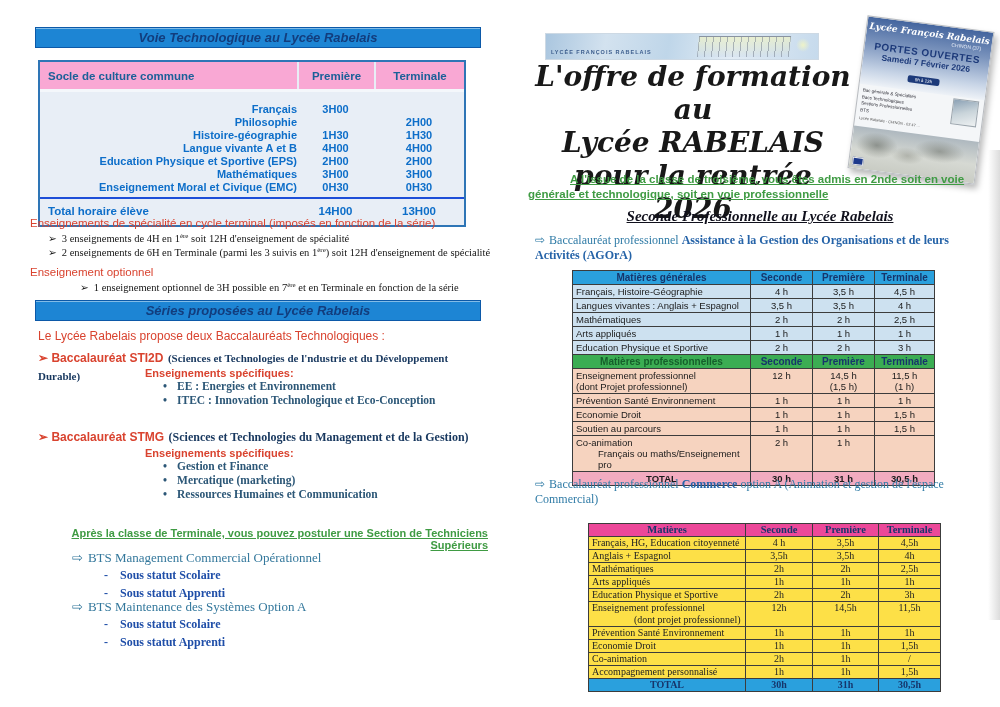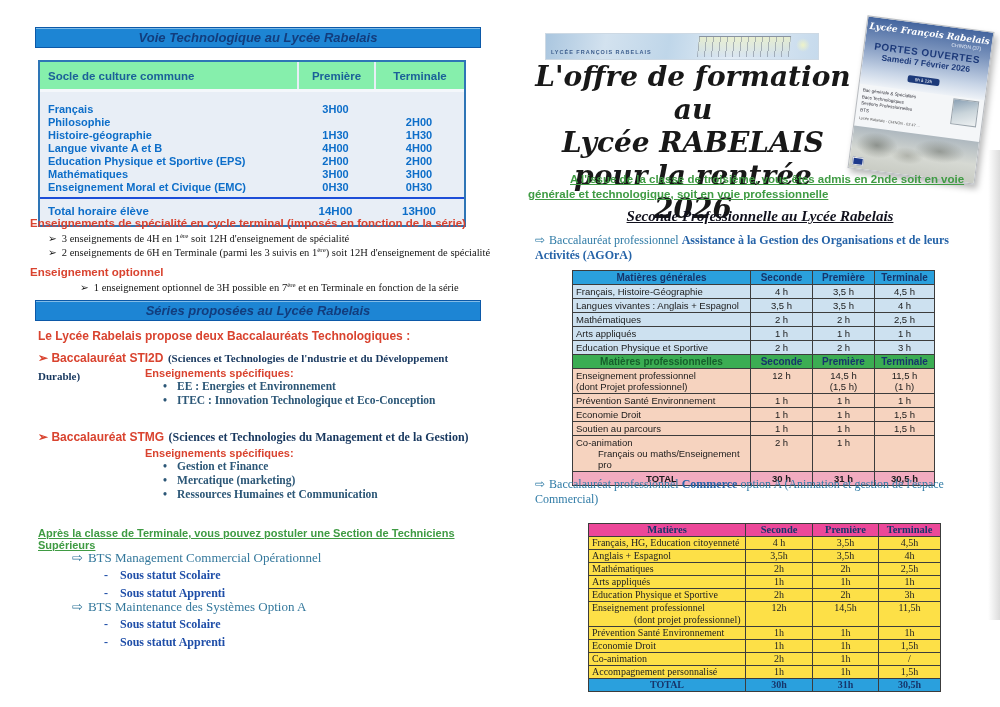--- a/index.html
+++ b/index.html
@@ -7,43 +7,43 @@
         font-family:"Liberation Sans",sans-serif;color:#1a1a1a;}
   .abs{position:absolute;}
 
   
   .banner{background:#1d85d4;border:1px solid #0c59a8;color:#123d7d;
           font-family:Liberation Sans, sans-serif;font-style:italic;font-weight:bold;
           font-size:13px;text-align:center;line-height:19px;
           box-shadow:inset 0 1px 0 rgba(255,255,255,.45);}
   .socle{left:38px;top:60px;width:424px;border:2px solid #2e75b6;background:#e8eef6;}
   .grid3{display:grid;grid-template-columns:257px 77px 90px;}
-  .socle-head{background:#86efac;border-bottom:3px solid #f4f7fb;}
+  .socle-head{background:#f9a8d4;border-bottom:3px solid #f4f7fb;}
   .socle-head div{color:#1b6098;font-weight:bold;font-size:11.5px;padding:8px 0 7px;}
   .socle-head .c0{padding-left:8px;}
   .socle-head .c1,.socle-head .c2{text-align:center;border-left:2px solid #e8eef6;}
   .socle-body{padding:11px 0 3px;}
   .srow{line-height:13px;font-size:11px;font-weight:bold;color:#0d6ec9;}
-  .srow .c0{padding-left:8px;}
+  .srow .c0{text-align:right;}
   .srow .c1,.srow .c2{text-align:center;}
   .socle-total{border-top:2px solid #1d4ed8;padding:6px 0 8px;font-size:11.5px;
                font-weight:bold;color:#0d6ec9;}
   .socle-total .c0{padding-left:8px;}
   .socle-total .c1,.socle-total .c2{text-align:center;}
 
-  .red-h{color:#d9432f;font-weight:bold;font-size:11.5px;}
+  .red-h{color:#d9432f;font-weight:normal;font-size:11.5px;}
   .serif-b{font-family:"Liberation Serif",serif;font-size:10.5px;color:#141414;}
   .serif-b .arr{margin-right:5px;}
   .sup{font-size:7px;position:relative;top:-4px;}
   .navy-desc{font-family:"Liberation Serif",serif;font-weight:bold;font-size:11px;color:#17375e;}
   .bac-name{color:#d9432f;font-weight:bold;font-size:12px;}
   .spec-h{color:#d9432f;font-weight:bold;font-size:11px;}
   .spec-item{font-family:"Liberation Serif",serif;font-weight:bold;font-size:11.5px;color:#2c5777;}
   .spec-item .blt{margin-right:10px;color:#2c5777;}
-  .green-h{color:#3f9b43;font-weight:bold;font-size:11px;text-decoration:underline;}
+  .green-h{color:#3f9b43;font-weight:bold;font-size:11px;text-decoration:underline;text-align:right;}
   .bts-name{font-family:"Liberation Serif",serif;font-size:13px;color:#34789c;}
   .bts-name .arr{margin-right:5px;}
   .bts-sub{font-family:"Liberation Serif",serif;font-weight:bold;font-size:12px;color:#1f4ea8;}
   .bts-sub .dsh{margin-right:12px;font-weight:bold;}
 
   
   .logo-strip{left:545px;top:33px;width:272px;height:25px;
      background:linear-gradient(100deg,#aac6df 0%,#d3e2ef 22%,#bfd6e9 45%,#e2ecf5 68%,#c6daec 100%);
      border:1px solid #cdd9e4;}
   .logo-label{position:absolute;left:5px;bottom:4px;font-size:5.5px;letter-spacing:1px;

